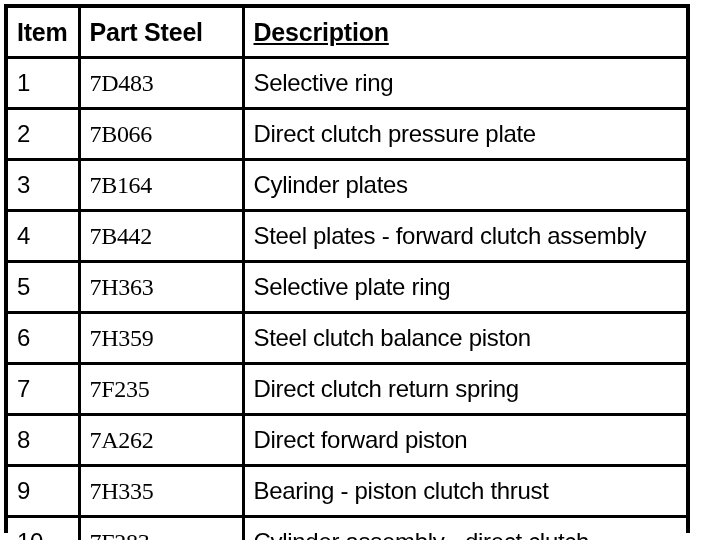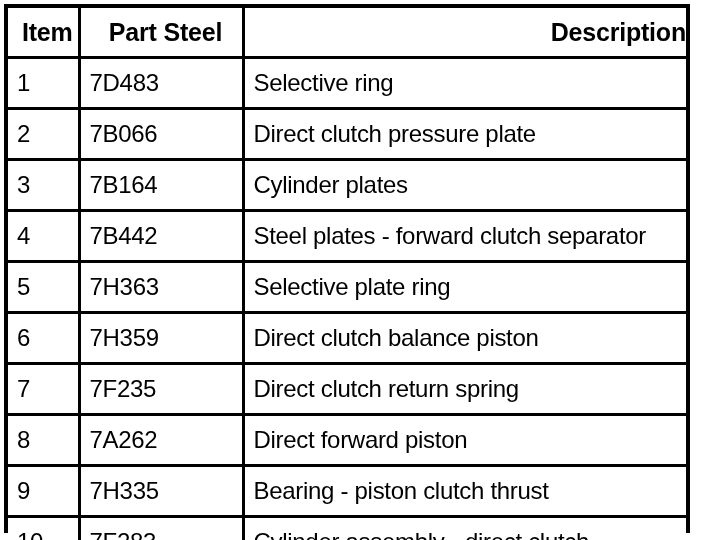--- a/index.html
+++ b/index.html
@@ -69,38 +69,39 @@
 
   
   thead tr.header-row th {
     height: 48px;
     font-weight: bold;
     font-size: 25px;
     letter-spacing: -0.2px;
     border-bottom: 3px solid #000000;
   }
   th.th-description {
-    text-align: right;
+    text-align: left;
     padding-left: 0;
+    text-decoration: underline;
   }
   th.th-item,
   th.th-part {
-    text-align: center;
+    text-align: left;
   }
 
   
   tbody tr.data-row td {
     height: 48px;
     font-weight: normal;
     font-size: 24px;
     letter-spacing: -0.3px;
     text-align: left;
   }
   td.cell-item { padding-left: 9px; }
-  td.cell-part { padding-left: 9px; }
+  td.cell-part { padding-left: 9px; font-family: Liberation Serif, serif; }
   td.cell-description { padding-left: 10px; }
 </style>
 </head>
 <body>
 
 <div id="page">
   <div class="parts-table-wrap">
     <table class="parts-table">
       <colgroup>
         <col class="col-item">
@@ -126,31 +127,31 @@
           <td class="cell-description">Direct clutch pressure plate</td>
         </tr>
         <tr class="data-row">
           <td class="cell-item">3</td>
           <td class="cell-part">7B164</td>
           <td class="cell-description">Cylinder plates</td>
         </tr>
         <tr class="data-row">
           <td class="cell-item">4</td>
           <td class="cell-part">7B442</td>
-          <td class="cell-description">Steel plates - forward clutch separator</td>
+          <td class="cell-description">Steel plates - forward clutch assembly</td>
         </tr>
         <tr class="data-row">
           <td class="cell-item">5</td>
           <td class="cell-part">7H363</td>
           <td class="cell-description">Selective plate ring</td>
         </tr>
         <tr class="data-row">
           <td class="cell-item">6</td>
           <td class="cell-part">7H359</td>
-          <td class="cell-description">Direct clutch balance piston</td>
+          <td class="cell-description">Steel clutch balance piston</td>
         </tr>
         <tr class="data-row">
           <td class="cell-item">7</td>
           <td class="cell-part">7F235</td>
           <td class="cell-description">Direct clutch return spring</td>
         </tr>
         <tr class="data-row">
           <td class="cell-item">8</td>
           <td class="cell-part">7A262</td>
           <td class="cell-description">Direct forward piston</td>

